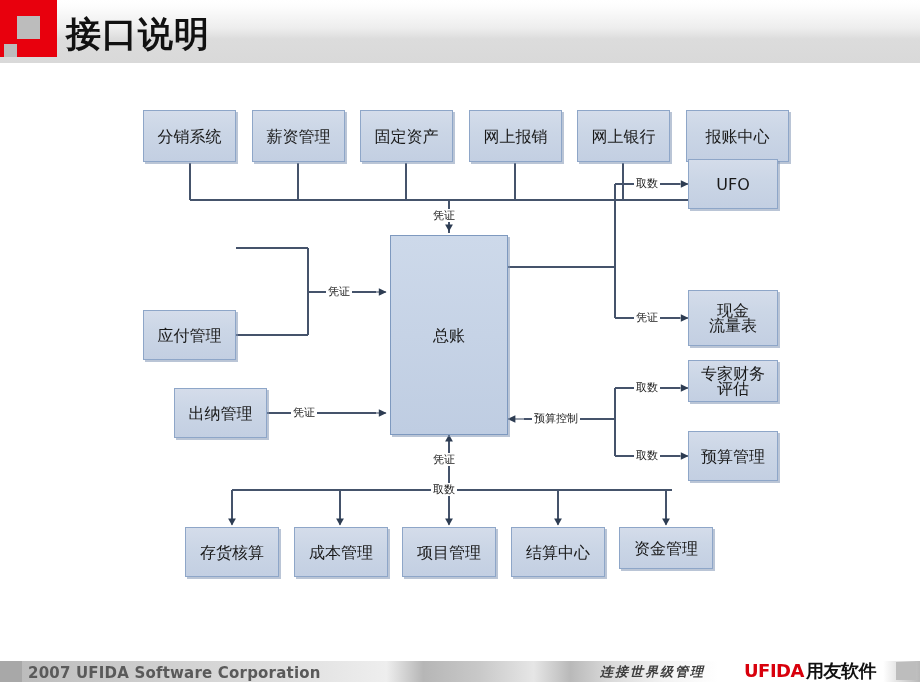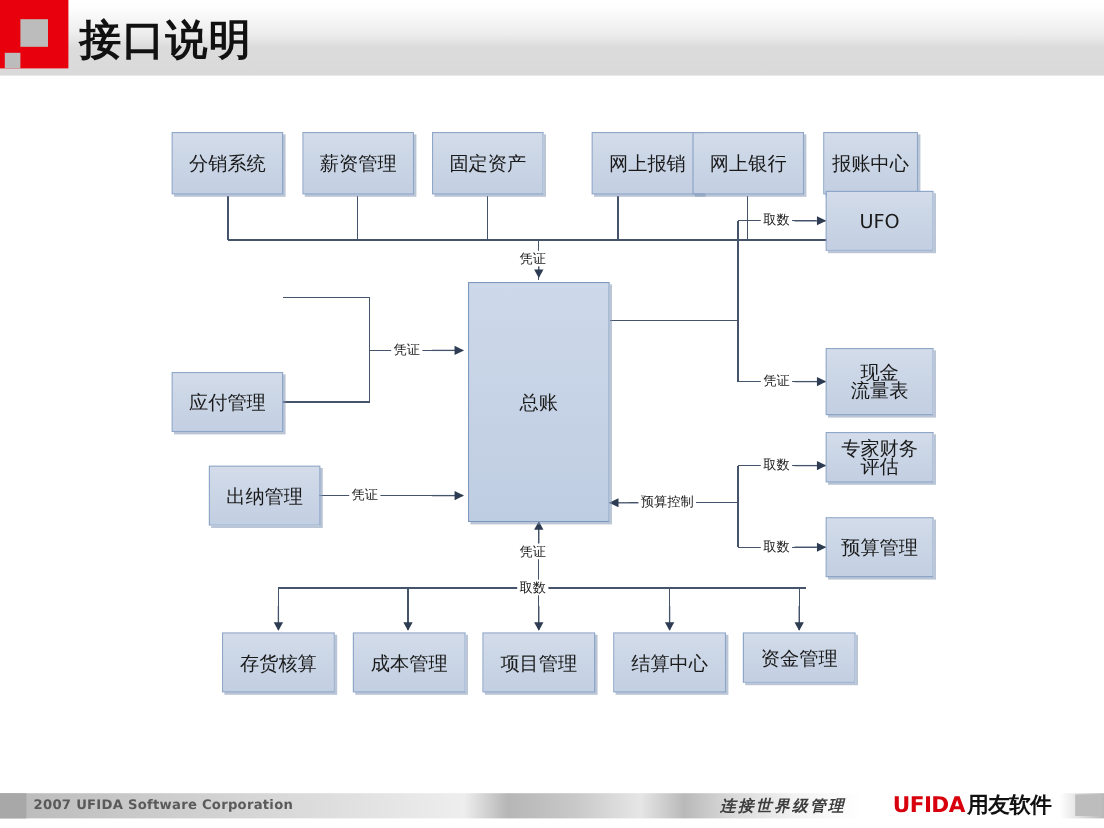--- a/index.html
+++ b/index.html
@@ -108,21 +108,21 @@
       #e6e6e6 58%, #b9b9b9 62%, #d8d8d8 66%,
       #f2f2f2 72%, #ffffff 78%, #ffffff 96%, #b8b8b8 100%);
   }
   #footer-left-block {
     position: absolute; left: 0; top: 8px;
     width: 22px; height: 21px;
     background: #a8a8a8;
   }
   #footer-copyright {
     position: absolute; left: 28px; top: 11px;
-    font-size: 11px;
+    font-size: 15px;
     font-weight: 700;
     color: #5a5a5a;
     letter-spacing: 0.2px;
     font-family: "DejaVu Sans", "Liberation Sans", sans-serif;
   }
   #footer-slogan {
     position: absolute; left: 600px; top: 10px;
     font-size: 13px;
     font-weight: 700;
     color: #3d3d3d;
@@ -258,27 +258,27 @@
 
     <div class="node" style="left:143px; top:47px; width:93px; height:52px;">
       <span class="label">分销系统</span>
     </div>
     <div class="node" style="left:252px; top:47px; width:93px; height:52px;">
       <span class="label">薪资管理</span>
     </div>
     <div class="node" style="left:360px; top:47px; width:93px; height:52px;">
       <span class="label">固定资产</span>
     </div>
-    <div class="node" style="left:493px; top:47px; width:93px; height:52px;justify-content:center;">
+    <div class="node" style="left:469px; top:47px; width:93px; height:52px;justify-content:center;">
       <span class="label">网上报销</span>
     </div>
     <div class="node" style="left:577px; top:47px; width:93px; height:52px;">
       <span class="label">网上银行</span>
     </div>
-    <div class="node" style="left:686px; top:47px; width:79px; height:52px;">
+    <div class="node" style="left:686px; top:47px; width:103px; height:52px;">
       <span class="label">报账中心</span>
     </div>
 
     <div class="node" style="left:143px; top:247px; width:93px; height:50px;">
       <span class="label">应付管理</span>
     </div>
     <div class="node" style="left:143px; top:325px; width:93px; height:50px;margin-left:31px;">
       <span class="label">出纳管理</span>
     </div>
 

